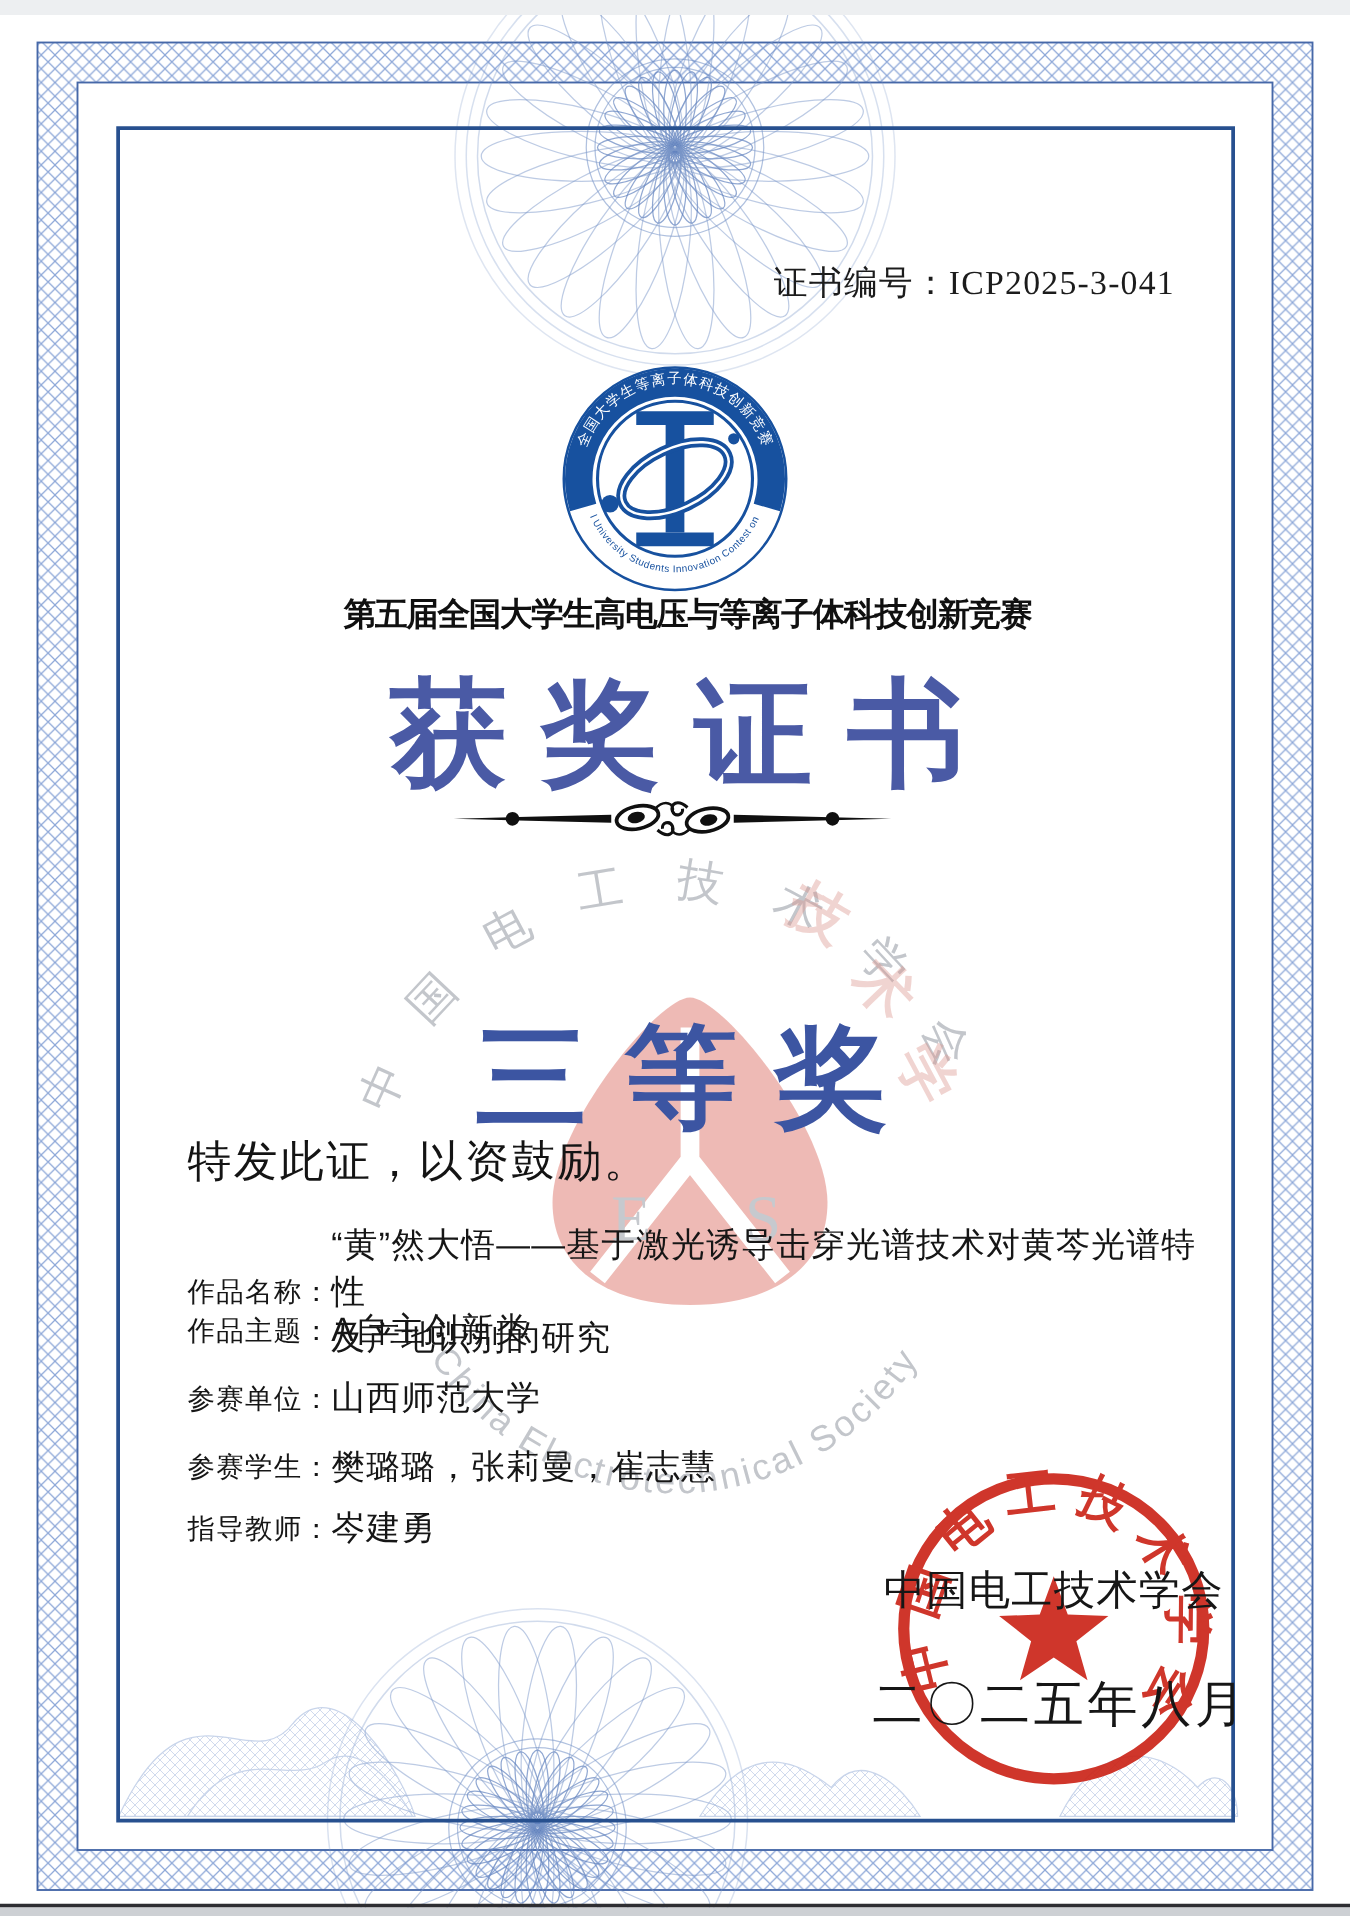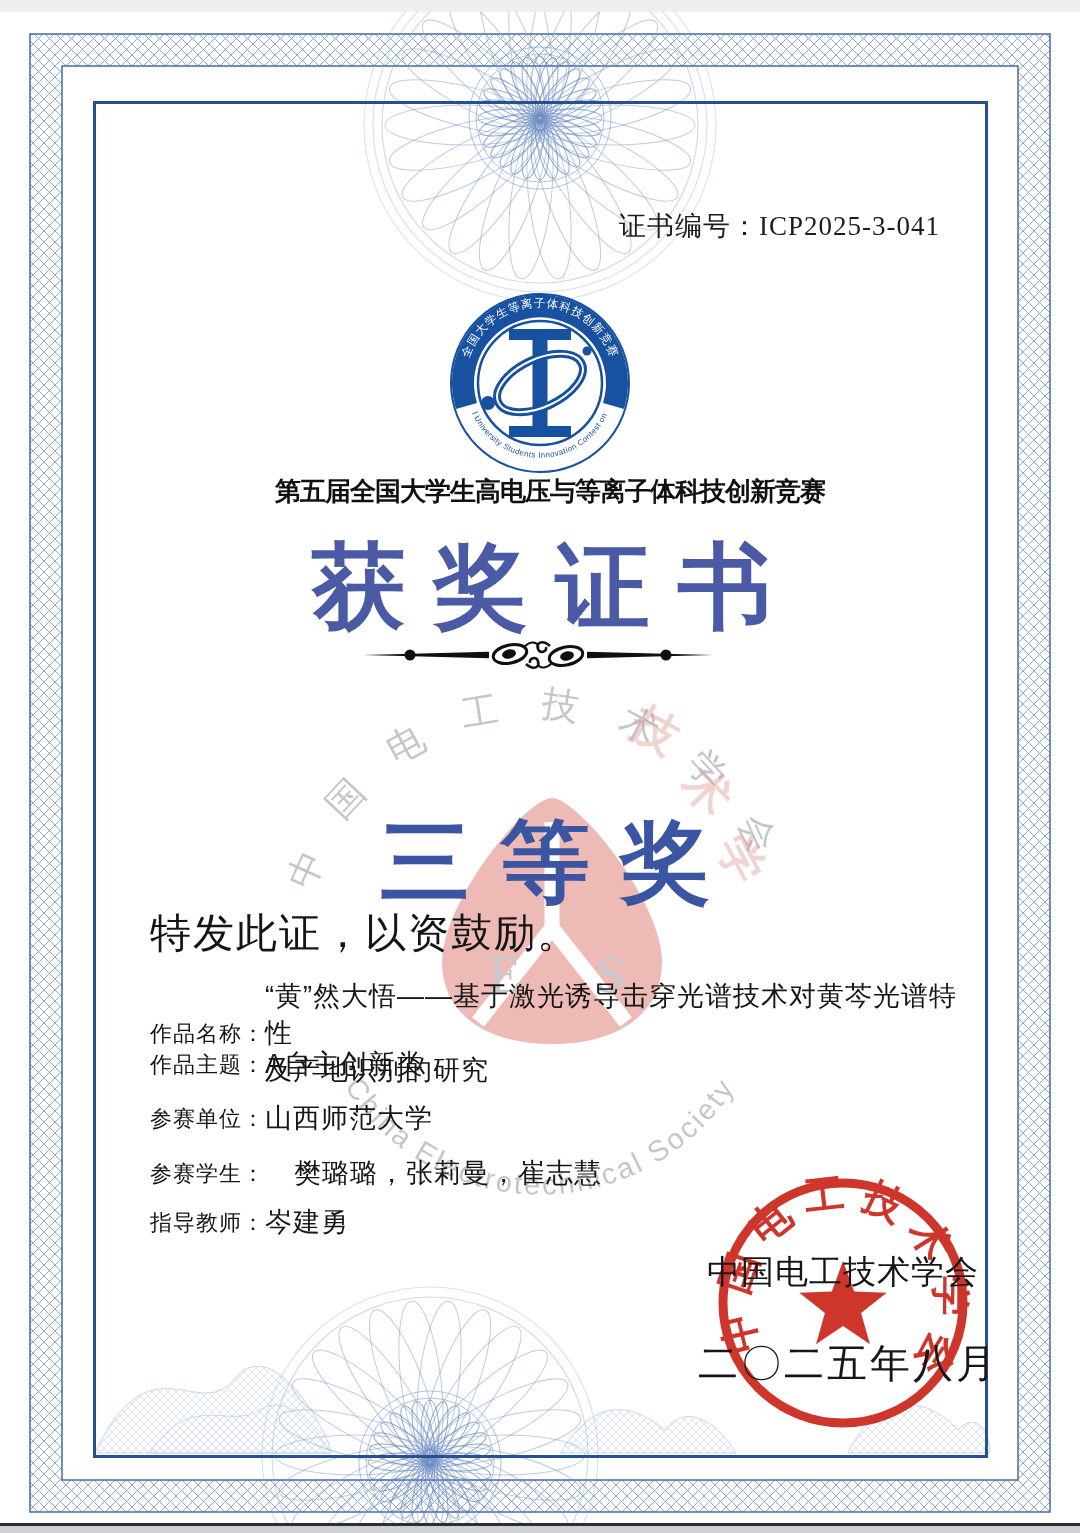--- a/index.html
+++ b/index.html
@@ -25,30 +25,30 @@
               font-size:94px;color:#4a5aa5;letter-spacing:28px;padding-left:31px;box-sizing:border-box;z-index:4;}
   .divider{position:absolute;left:358px;top:637px;z-index:4;}
 
   .body-par{position:absolute;left:150px;top:684px;width:800px;z-index:4;
             font-family:"Liberation Serif","DejaVu Serif",serif;font-size:35px;color:#141414;letter-spacing:1px;}
   .body-par .bline{height:54px;line-height:54px;white-space:nowrap;}
   .body-par .bline:first-child{padding-left:45px;}
 
   .award{position:absolute;left:0;top:802px;width:1080px;text-align:center;font-weight:bold;
          font-size:90px;color:#3c55a2;letter-spacing:30px;padding-left:40px;box-sizing:border-box;z-index:4;}
-  .closing{position:absolute;left:150px;top:906px;font-size:41px;color:#141414;letter-spacing:2px;z-index:4;}
+  .closing{position:absolute;left:150px;top:906px;font-size:35px;color:#141414;letter-spacing:2px;z-index:4;}
 
   .fields{position:absolute;left:150px;top:0;width:820px;z-index:4;}
   .field-row{position:absolute;left:0;display:flex;align-items:center;color:#161616;}
   .field-row .flabel{font-size:22px;white-space:nowrap;letter-spacing:1px;flex:0 0 auto;}
   .field-row .fvalue{font-size:27px;line-height:37px;letter-spacing:1px;}
   .field-row:nth-child(1){top:978px;}
   .field-row:nth-child(2){top:1046px;}
   .field-row:nth-child(3){top:1100px;}
-  .field-row:nth-child(4){top:1155px;gap:29px;}
+  .field-row:nth-child(4){top:1155px;}
   .field-row:nth-child(5){top:1204px;}
 
   .issuer{position:absolute;left:698px;top:1250px;width:290px;text-align:center;z-index:4;
           font-family:"Liberation Serif","DejaVu Serif",serif;color:#161616;}
   .issuer .iname{font-size:33px;letter-spacing:1px;white-space:nowrap;}
   .issuer .idate{font-size:40px;letter-spacing:3px;margin-top:41px;white-space:nowrap;}
 
   .wm-char{position:absolute;font-size:46px;color:#dc958d;opacity:.4;z-index:1;font-weight:bold;}
 </style>
 </head>

